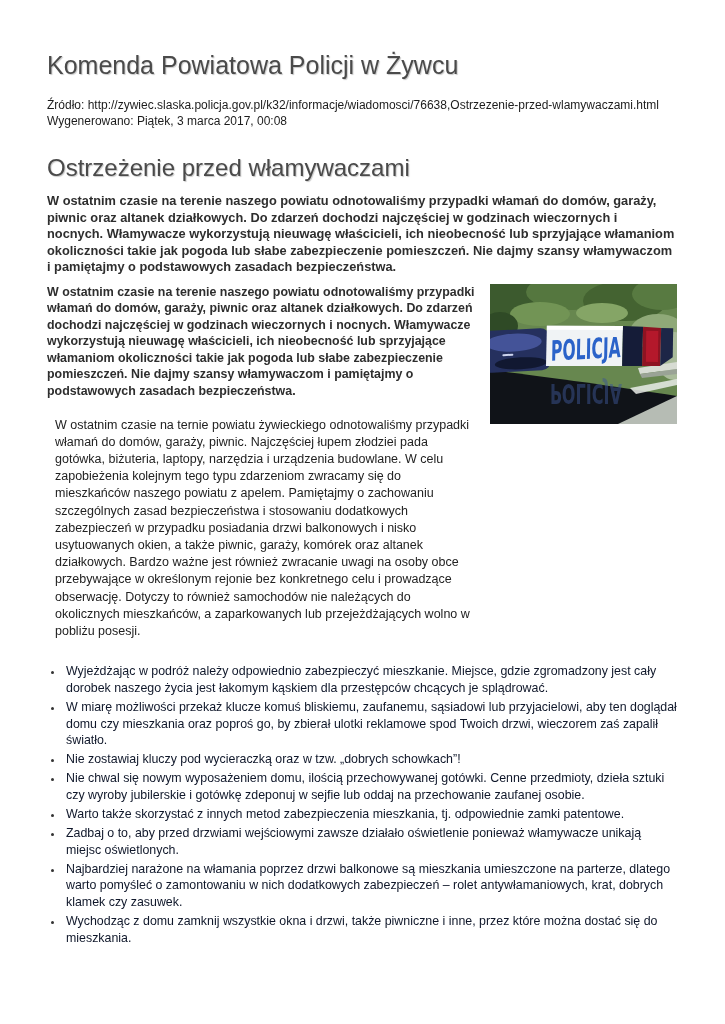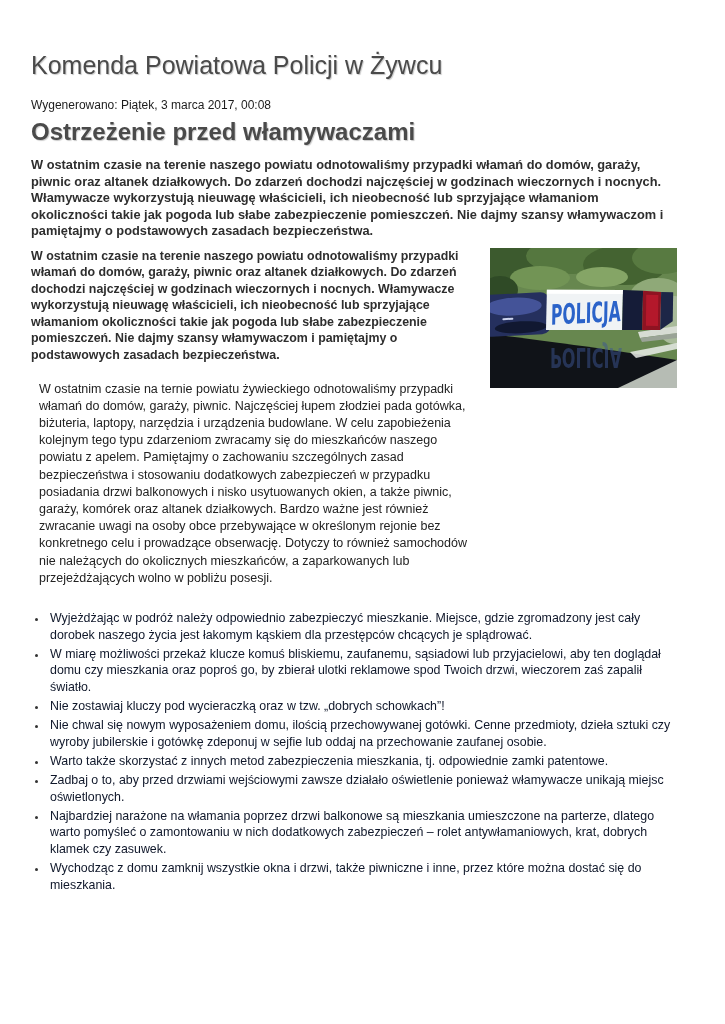--- a/index.html
+++ b/index.html
@@ -8,40 +8,40 @@
     height: 1024px;
     background: #ffffff;
     font-family: "Liberation Sans", sans-serif;
     color: #333333;
     overflow: hidden;
   }
   .page {
     box-sizing: border-box;
     width: 725px;
     height: 1024px;
-    padding: 50px 48px 20px 31px;
+    padding: 50px 48px 20px 47px;
   }
   h1.page-title {
     margin: 0 0 17px 0;
     font-size: 25px;
     font-weight: 400;
     line-height: 30px;
     color: #4a4a4a;
     text-shadow: 1px 1px 1px #c9c9c9;
   }
   .meta { margin: 0 0 2px 0; }
   .meta div {
     font-size: 12px;
     line-height: 16px;
     color: #1c1c1c;
   }
   h2.article-heading {
-    margin: 4px 0 10px 0;
+    margin: 24px 0 10px 0;
     font-size: 24px;
-    font-weight: 700;
+    font-weight: 400;
     line-height: 30px;
     color: #4a4a4a;
     text-shadow: 1px 1px 1px #c9c9c9;
   }
   p.lead {
     margin: 0 0 8px 0;
     font-size: 12.8px;
     font-weight: bold;
     line-height: 16.5px;
     color: #2e2e2e;
@@ -97,20 +97,21 @@
   ul.tips-list li::marker { color: #333; font-size: 11px; }
 </style>
 </head>
 <body>
 
 <div class="page">
 
   <h1 class="page-title">Komenda Powiatowa Policji w Żywcu</h1>
 
   <div class="meta">
+    <div>Źródło: http://zywiec.slaska.policja.gov.pl/k32/informacje/wiadomosci/76638,Ostrzezenie-przed-wlamywaczami.html</div>
     <div>Wygenerowano: Piątek, 3 marca 2017, 00:08</div>
   </div>
 
   <h2 class="article-heading">Ostrzeżenie przed włamywaczami</h2>
 
   <p class="lead">W ostatnim czasie na terenie naszego powiatu odnotowaliśmy przypadki włamań do domów, garaży, piwnic oraz altanek działkowych. Do zdarzeń dochodzi najczęściej w godzinach wieczornych i nocnych. Włamywacze wykorzystują nieuwagę właścicieli, ich nieobecność lub sprzyjające włamaniom okoliczności takie jak pogoda lub słabe zabezpieczenie pomieszczeń. Nie dajmy szansy włamywaczom i pamiętajmy o podstawowych zasadach bezpieczeństwa.</p>
 
   <div class="media-row">
     <div class="media-col">
       <p class="intro-bold">W ostatnim czasie na terenie naszego powiatu odnotowaliśmy przypadki włamań do domów, garaży, piwnic oraz altanek działkowych. Do zdarzeń dochodzi najczęściej w godzinach wieczornych i nocnych. Włamywacze wykorzystują nieuwagę właścicieli, ich nieobecność lub sprzyjające włamaniom okoliczności takie jak pogoda lub słabe zabezpieczenie pomieszczeń. Nie dajmy szansy włamywaczom i pamiętajmy o podstawowych zasadach bezpieczeństwa.</p>

